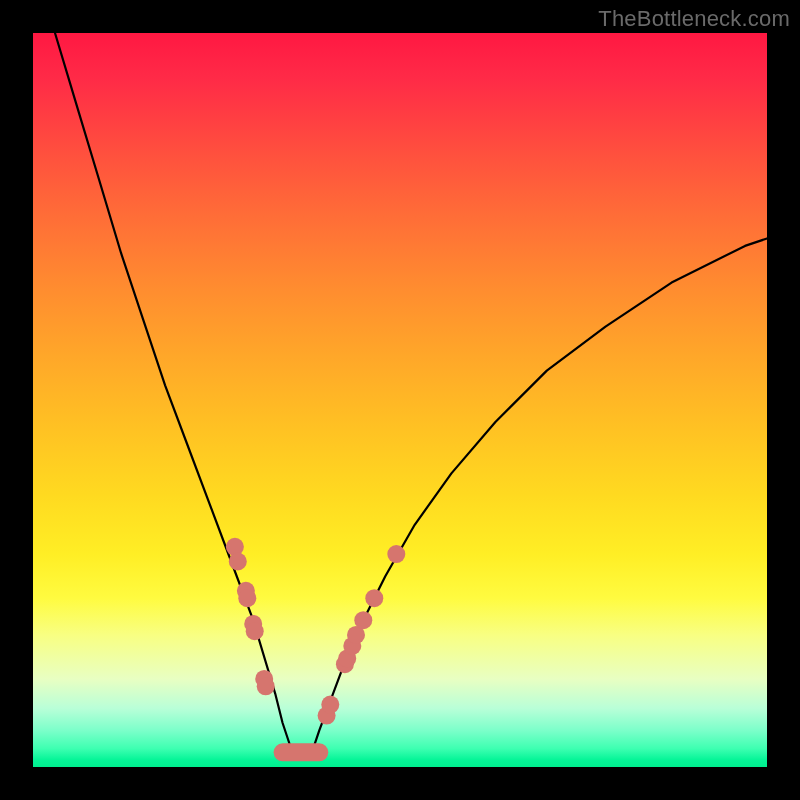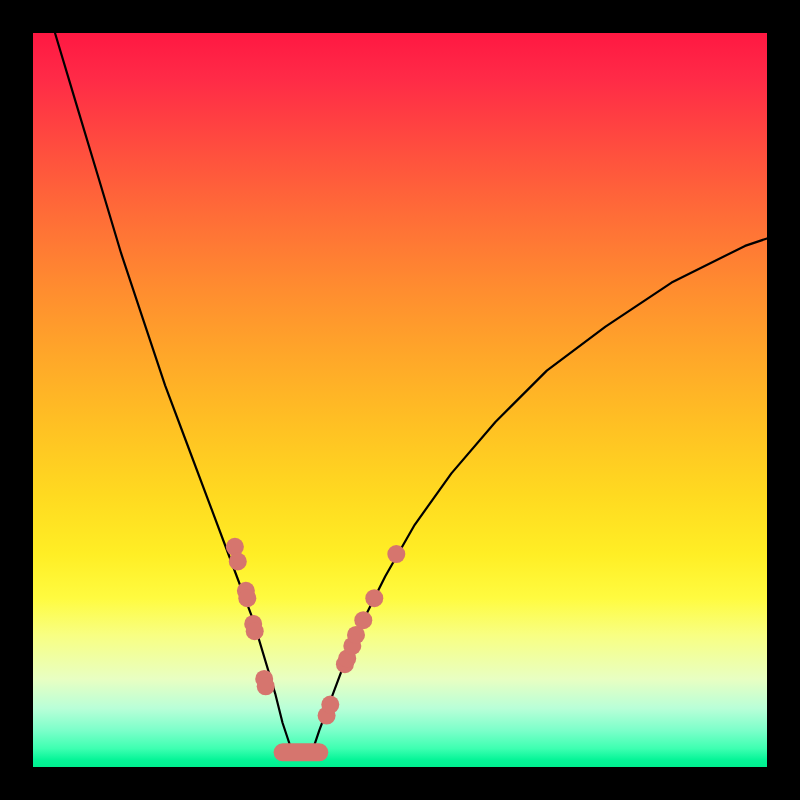--- a/index.html
+++ b/index.html
@@ -102,13 +102,14 @@
           <circle cx="311.9" cy="631.2" r="9" class="dot"></circle>
           <circle cx="314.2" cy="625.4" r="9" class="dot"></circle>
           <circle cx="319.3" cy="612.9" r="9" class="dot"></circle>
           <circle cx="323.0" cy="601.9" r="9" class="dot"></circle>
           <circle cx="330.3" cy="587.2" r="9" class="dot"></circle>
           <circle cx="341.3" cy="565.2" r="9" class="dot"></circle>
           <circle cx="363.3" cy="521.1" r="9" class="dot"></circle>
         </g>
     </svg>
   </div>
+  <div class="watermark">TheBottleneck.com</div>
 </div>
 
 </body></html>

